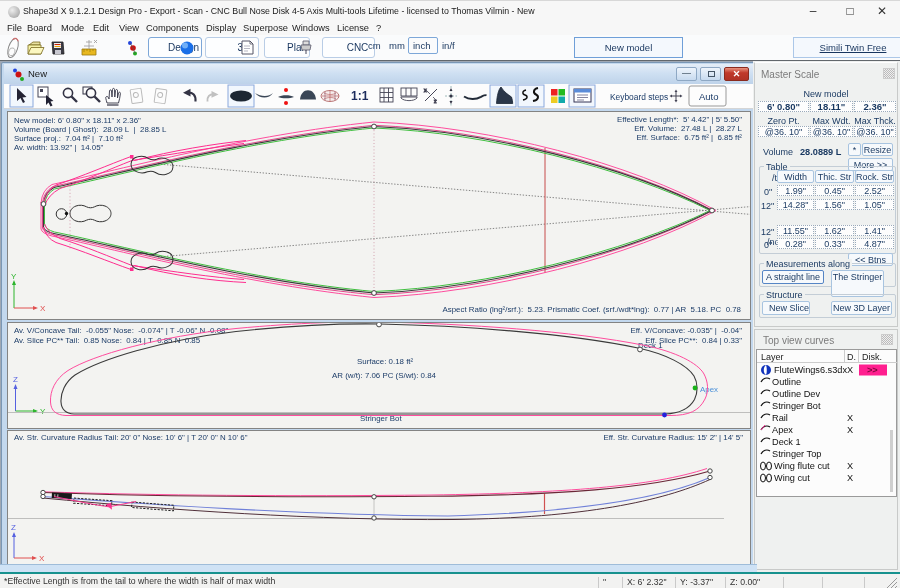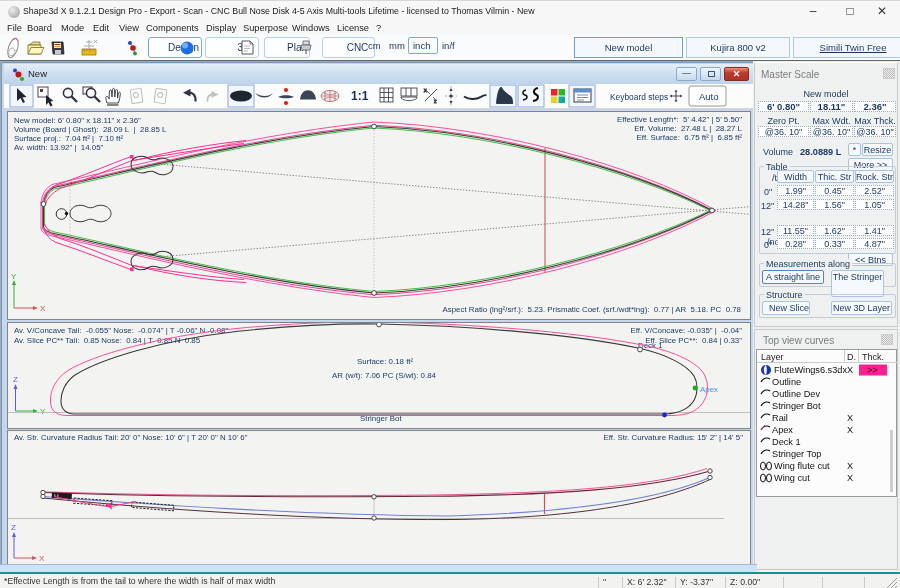--- a/index.html
+++ b/index.html
@@ -116,21 +116,20 @@
       <path d="M4,1 L10,1 L10,5 L4,5 Z" fill="#ddd" stroke="#667" stroke-width="0.9"></path>
       <path d="M2,5 L12,5 L11,10 L3,10 Z" fill="#ccc" stroke="#667" stroke-width="0.9"></path>
       <path d="M7,10 L7,14" stroke="#667" stroke-width="1.2"></path>
     </svg>
   <div class="unit" style="left:368px;">cm</div>
   <div class="unit" style="left:389px;">mm</div>
   <div class="unit" style="left:413px;">inch</div>
   <div style="position:absolute; left:408px; top:2px; width:30px; height:17px; border:1px solid #7da7d8; border-radius:2px;"></div>
   <div class="unit" style="left:442px;">in/f</div>
   <div class="modeltab" style="left:574px; width:109px; border:1px solid #6f9fd8;">New model</div>
-  <div class="modeltab" style="left:686px; width:104px;">Kujira 800 v2</div>
   <div class="modeltab" style="left:793px; width:120px;text-decoration:underline;">Simili Twin Free</div>
 </div>
 <div class="abs" id="mdi">
   <div id="child">
     <div id="ctitle">
       <svg style="position:absolute; left:7px; top:3px;" width="16" height="15">
           <circle cx="4" cy="3.5" r="2" fill="#2244dd"></circle>
           <circle cx="7.5" cy="7.5" r="3" fill="#cc1111"></circle>
           <circle cx="11" cy="12" r="2" fill="#22aa22"></circle>
         </svg>
@@ -477,21 +476,21 @@
       </div>
   <div class="sbtn" style="left:7px; top:238px; width:48px; height:14px;text-align:right;">New Slice</div>
   <div class="sbtn" style="left:76px; top:238px; width:61px; height:14px;">New 3D Layer</div>
  </div>
  <div style="position:absolute; left:1px; top:268px; width:144px; height:241px; background:#eff1f0; border:1px solid #c8cac9;">
   <div class="sbtitle" style="left:8px; top:5px;">Top view curves</div>
   <div class="dithicon" style="left:126px; top:4px;"></div>
   <div style="position:absolute; left:1px; top:19px; width:141px; height:148px; background:#fcfcfc; border:1px solid #9a9a9a;">
    <div class="navtx" style="left:4px; top:2px; color:#222;">Layer</div>
    <div class="navtx" style="left:90px; top:2px; color:#222;">D.</div>
-   <div class="navtx" style="left:105px; top:2px; color:#222;">Thck.</div>
+   <div class="navtx" style="left:105px; top:2px; color:#222;">Disk.</div>
    <div style="position:absolute; left:0; top:12px; width:141px; border-top:1px solid #ccc;"></div>
    <div style="position:absolute; left:87px; top:0; height:12px; border-left:1px solid #ccc;"></div>
    <div style="position:absolute; left:101px; top:0; height:12px; border-left:1px solid #ccc;"></div>
    <svg width="139" height="146">
      <g font-family="Liberation Sans" font-size="9.2" fill="#111">
        <circle cx="9" cy="20" r="5" fill="#1133bb"></circle>
             <path d="M9,15 C6,17 6,23 9,25 C10,23 10,17 9,15" fill="#fff"></path>
        <text x="17" y="23">FluteWings6.s3dx</text>
             <text x="90" y="23">X</text>
        <rect x="102" y="14.5" width="28" height="11" fill="#ff1f8f"></rect>

